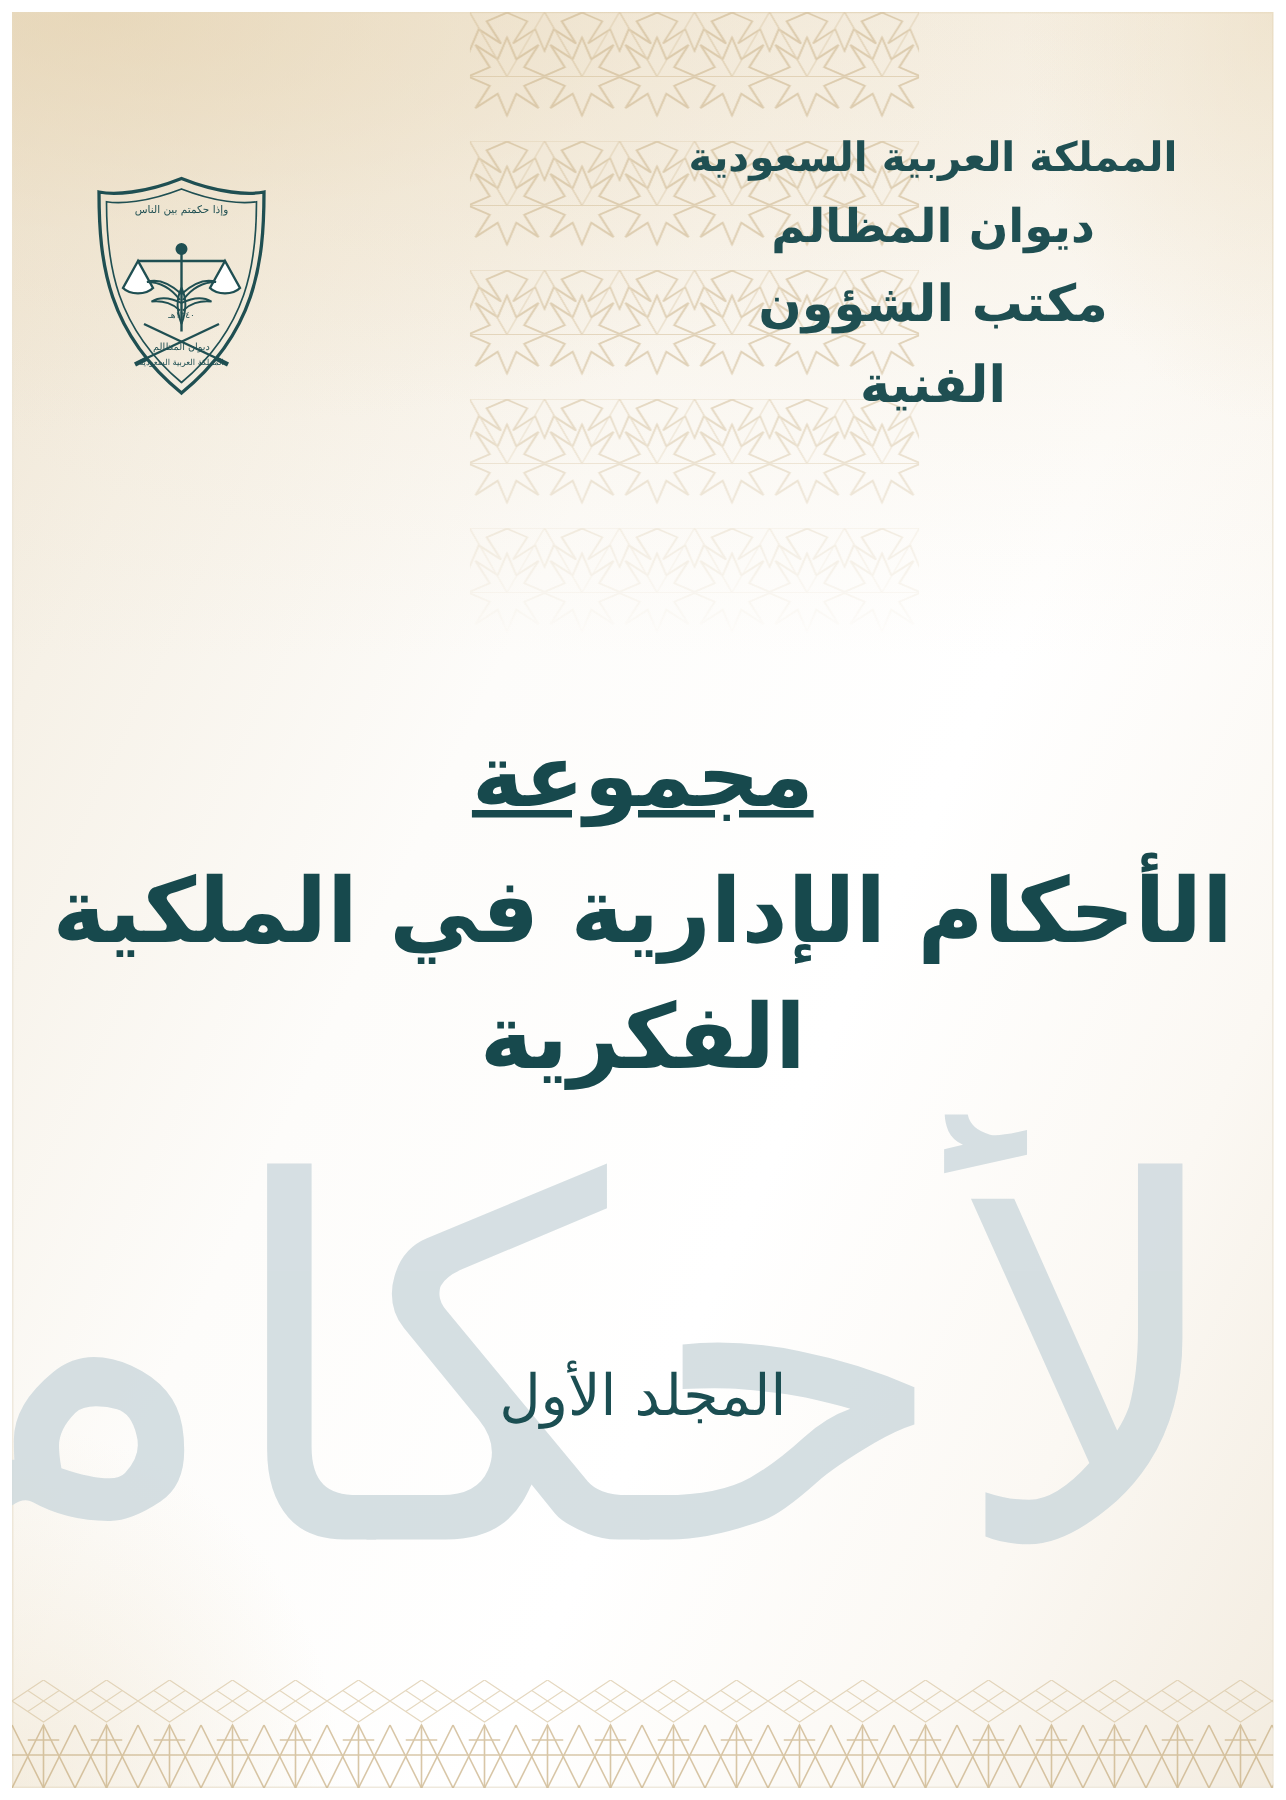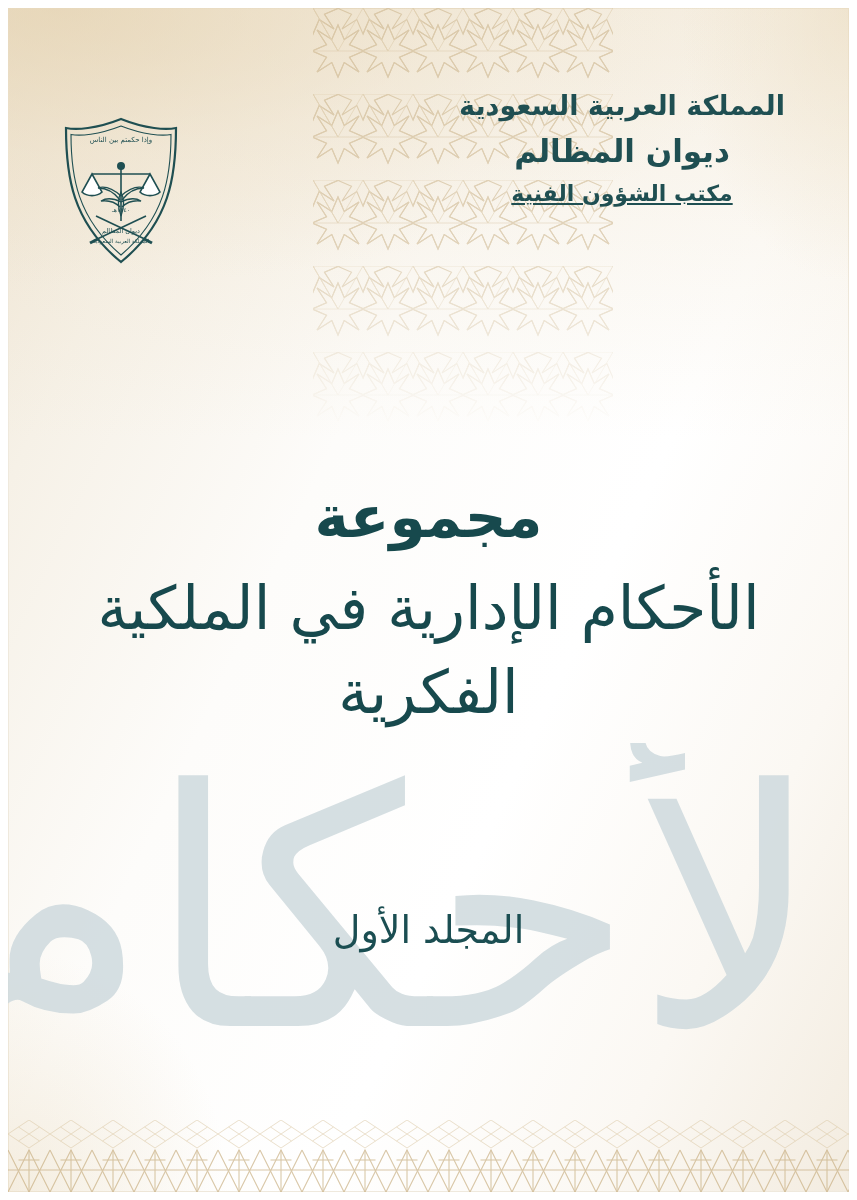--- a/index.html
+++ b/index.html
@@ -133,46 +133,46 @@
     line-height: 1.5;
     letter-spacing: -1px;
     font-weight: 700;
   }
   .masthead .l2 {
     font-size: 31px;
     line-height: 1.6;
     font-weight: 700;
   }
   .masthead .l3 {
-    font-size: 22px;
+    font-size: 34px;
     line-height: 1.6;
     font-weight: 700;
-    text-decoration: underline;
   }
 
   
   .title-block {
     position: absolute;
     left: 0;
     top: 470px;
     width: 100%;
     text-align: center;
     color: #17494d;
     direction: rtl;
   }
   .title-main {
     font-size: 58px;
     line-height: 1.35;
     font-weight: 700;
     letter-spacing: 2px;
+    text-decoration: underline;
   }
   .title-sub {
     font-size: 60px;
     line-height: 1.4;
-    font-weight: 400;
+    font-weight: 700;
     margin-top: 10px;
     letter-spacing: 1px;
   }
 
   
   .volume {
     position: absolute;
     left: 0;
     top: 900px;
     width: 100%;

